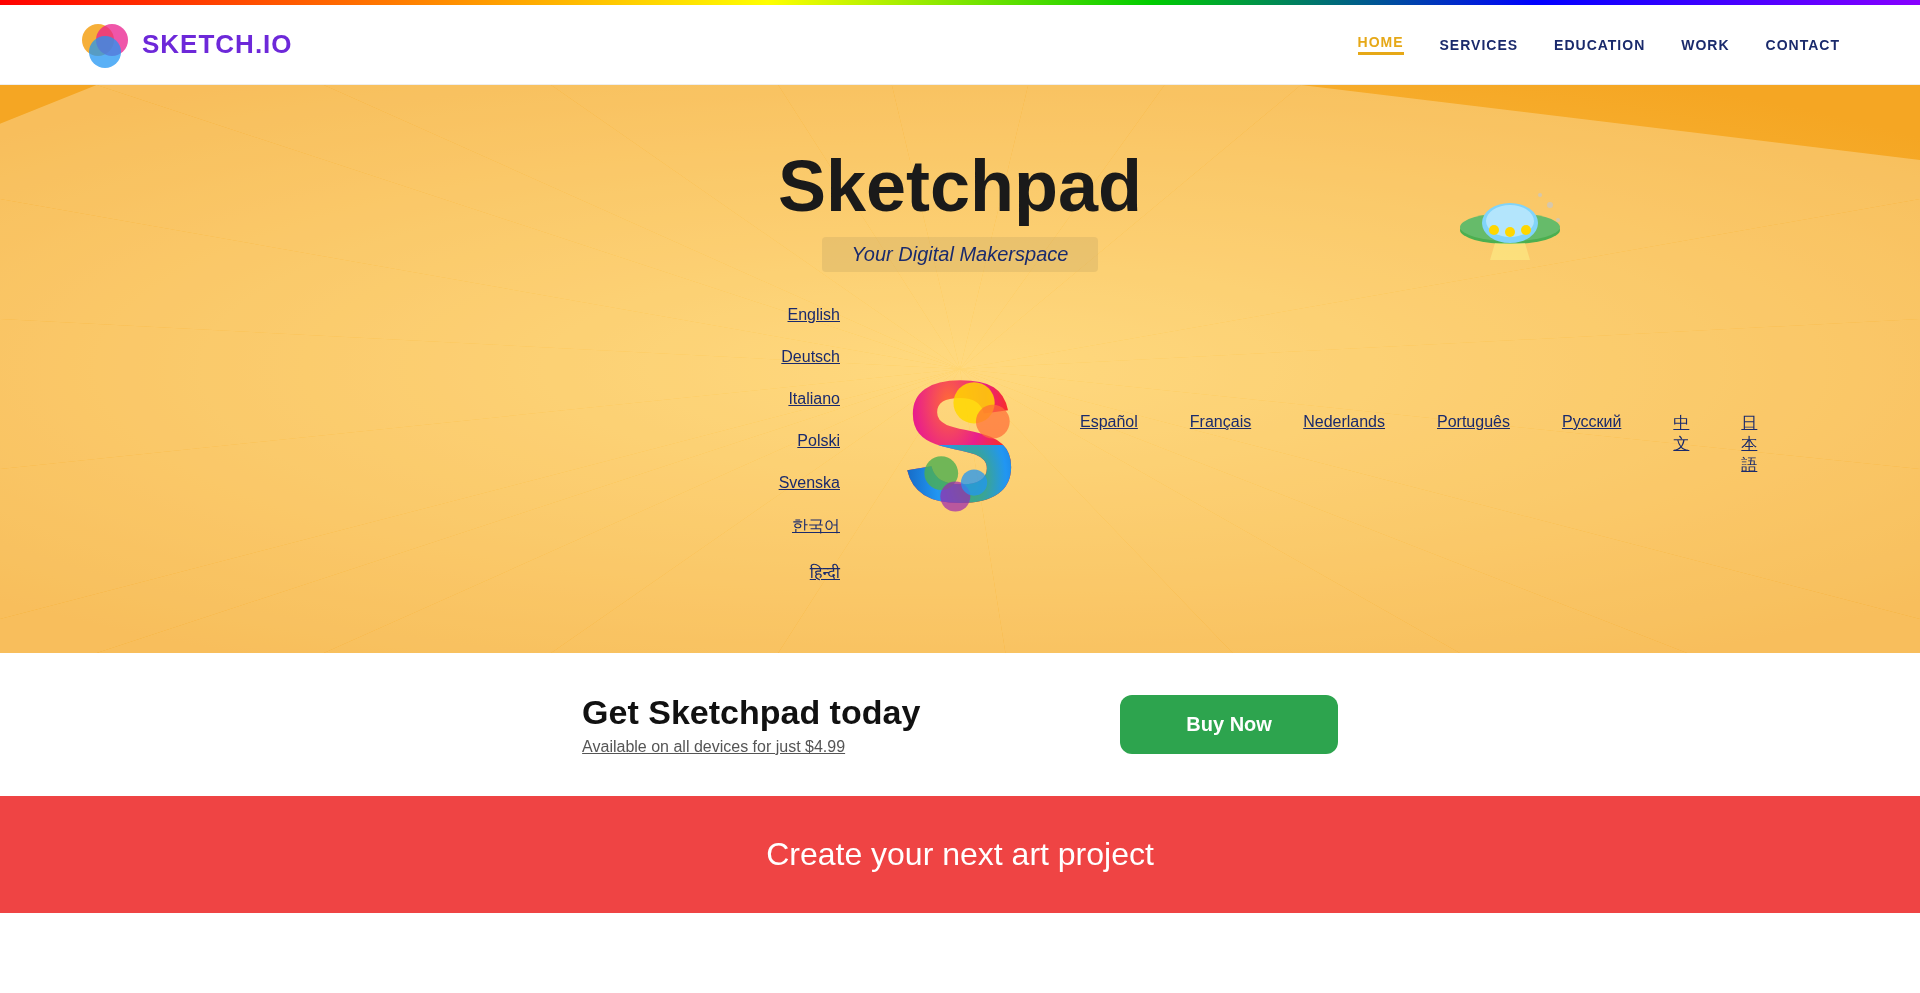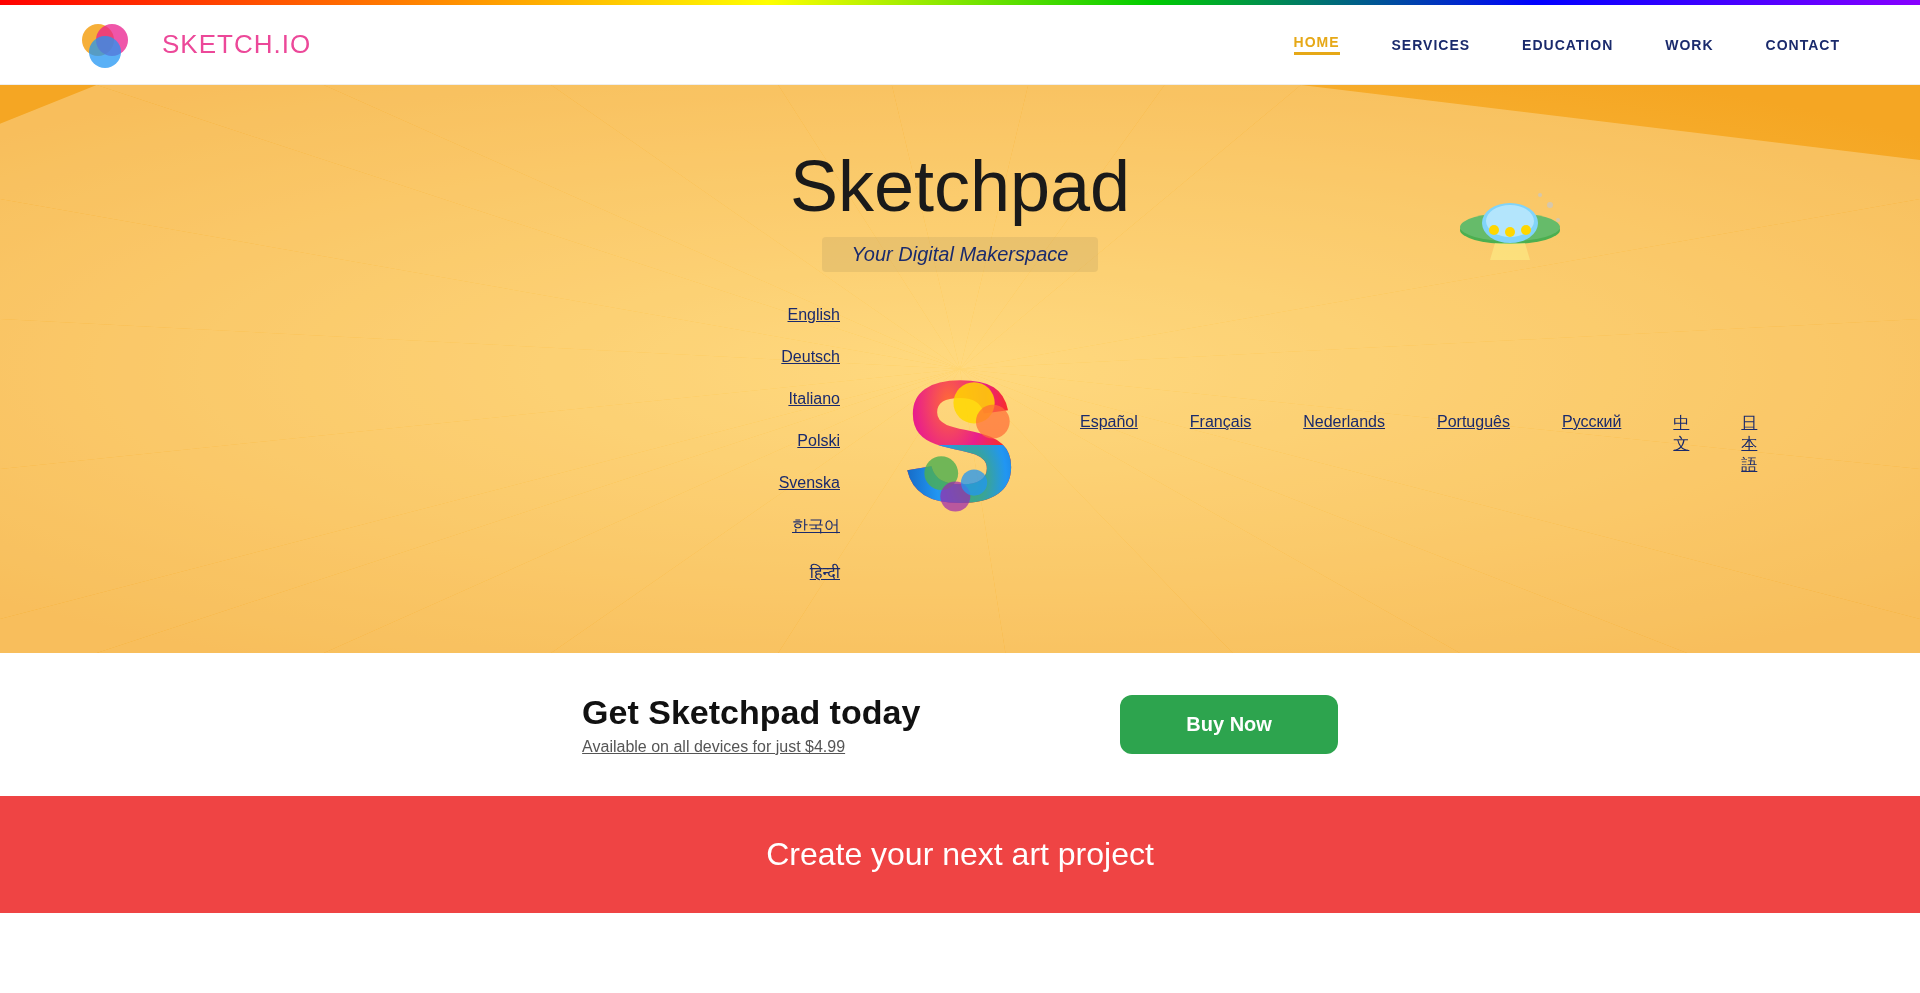--- a/index.html
+++ b/index.html
@@ -26,28 +26,27 @@
       align-items: center;
       gap: 12px;
     }
     .logo-icon {
       width: 50px;
       height: 50px;
       position: relative;
     }
     .logo-text {
       font-size: 26px;
-      font-weight: 400;
-      color: #ec4899;
+      font-weight: 700;
+      color: #6d28d9;
       letter-spacing: 1px;
-      margin-left: 20px;
     }
     .nav {
       display: flex;
-      gap: 52px;
+      gap: 36px;
       align-items: center;
     }
     .nav a {
       text-decoration: none;
       font-size: 14px;
       font-weight: 700;
       color: #1a2a6c;
       letter-spacing: 1px;
     }
     .nav a.active {
@@ -65,21 +64,21 @@
       overflow: hidden;
       display: flex;
       flex-direction: column;
       align-items: center;
       padding: 40px 0 60px;
     }
 
     .hero-title {
       position: relative;
       font-size: 72px;
-      font-weight: 400;
+      font-weight: 700;
       color: #1a1a1a;
       text-align: center;
       margin-top: 20px;
       z-index: 2;
     }
     .hero-subtitle-box {
       position: relative;
       background: rgba(200, 170, 100, 0.35);
       border-radius: 4px;
       padding: 6px 30px;

